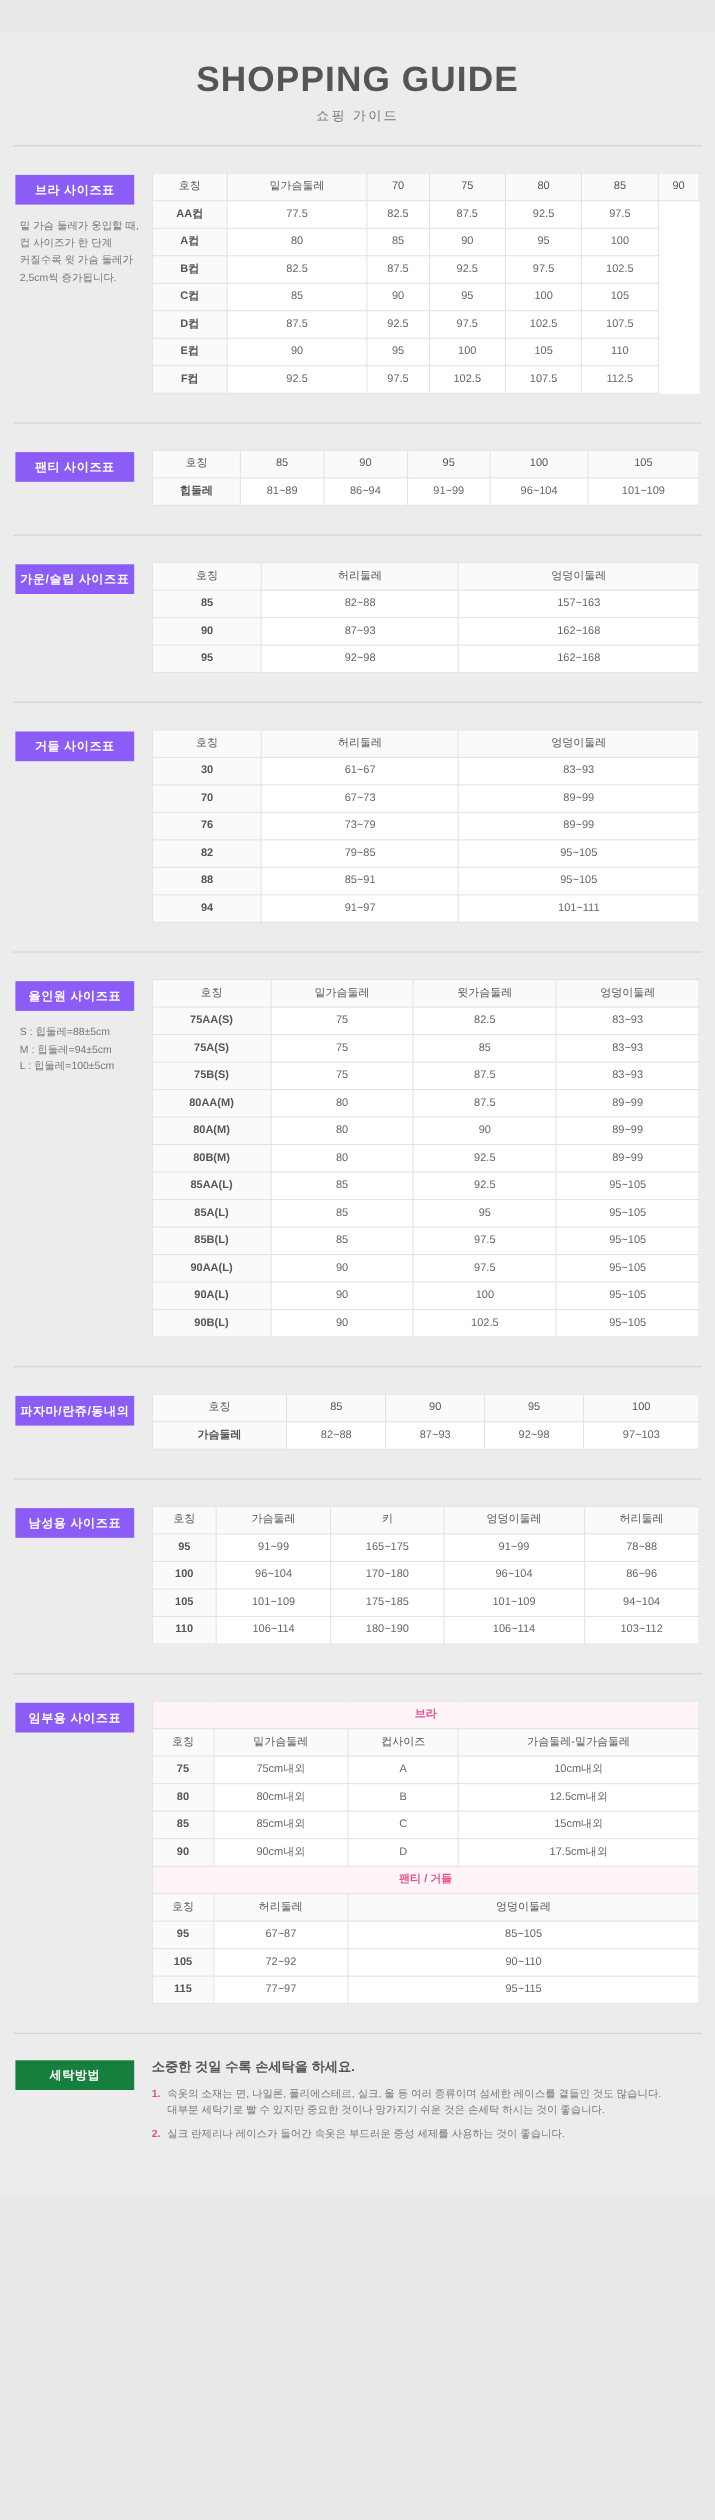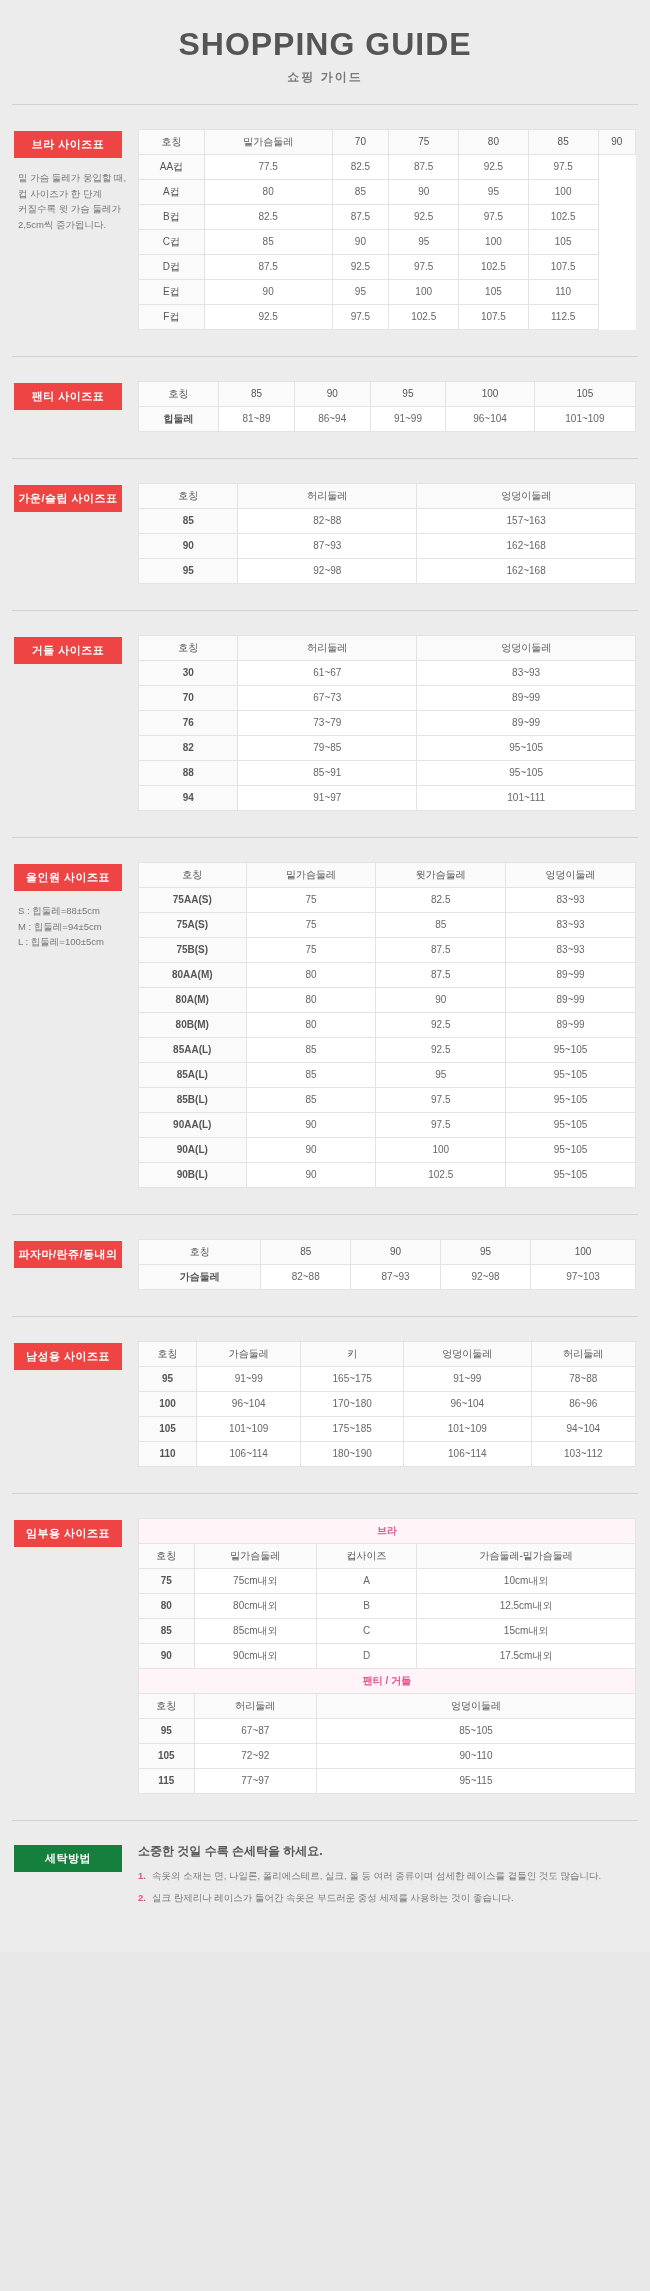--- a/index.html
+++ b/index.html
@@ -8,58 +8,58 @@
     width: 650px;
     background: #e8e8e8;
     font-family: "Liberation Sans", sans-serif;
     color: #444;
     -webkit-font-smoothing: antialiased;
   }
   .page {
     width: 650px;
     background: #ececec;
     padding: 0 0 30px 0;
+    margin-top: 28px;
   }
   .header {
     text-align: center;
     padding: 26px 0 18px 0;
   }
   .header h1 {
     margin: 0;
     font-size: 32px;
     font-weight: bold;
     letter-spacing: 1px;
     color: #555;
     font-family: "Liberation Sans", sans-serif;
   }
   .header .sub {
     margin-top: 6px;
     font-size: 12px;
     color: #777;
     letter-spacing: 2px;
-    font-weight: bold;
   }
   .divider {
     height: 1px;
     background: #d2d2d2;
     margin: 0 12px;
   }
   .section {
     display: flex;
     align-items: flex-start;
     padding: 24px 14px 4px 14px;
   }
   .label-col {
     width: 118px;
     flex: 0 0 118px;
     padding-top: 2px;
   }
   .tag {
     display: inline-block;
-    background: #ef4444;
+    background: #8b5cf6;
     color: #fff;
     font-size: 11px;
     font-weight: bold;
     padding: 6px 0;
     width: 108px;
     text-align: center;
     letter-spacing: 0.5px;
   }
   .tag.blue { background: #15803d; }
   .note {
@@ -91,21 +91,21 @@
     background: #fafafa;
     color: #555;
     font-weight: normal;
     font-size: 10px;
   }
   table td.rowhead {
     background: #fafafa;
     font-weight: bold;
     color: #555;
   }
-  .bra-table td.rowhead { font-weight: normal; }
+  .bra-table td.rowhead { font-weight: bold; }
   .subheader td {
     background: #fff5f9;
     color: #e4508c;
     font-weight: bold;
     font-size: 10px;
   }
   .wash {
     display: flex;
     align-items: flex-start;
     padding: 22px 14px 10px 14px;
@@ -578,20 +578,21 @@
     <div class="label-col">
       <div class="tag blue">세탁방법</div>
     </div>
     <div class="wash-body">
       <div class="wash-title">소중한 것일 수록 손세탁을 하세요.</div>
       <div id="wash-items">
           <div class="wash-item">
             <div class="wash-num">1.</div>
             <div class="wash-text">
               <div>속옷의 소재는 면, 나일론, 폴리에스테르, 실크, 울 등 여러 종류이며 섬세한 레이스를 곁들인 것도 많습니다.</div>
+              <div>대부분 세탁기로 빨 수 있지만 중요한 것이나 망가지기 쉬운 것은 손세탁 하시는 것이 좋습니다.</div>
             </div>
           </div>
           <div class="wash-item">
             <div class="wash-num">2.</div>
             <div class="wash-text">
               <div>실크 란제리나 레이스가 들어간 속옷은 부드러운 중성 세제를 사용하는 것이 좋습니다.</div>
             </div>
           </div>
         </div>
     </div>

